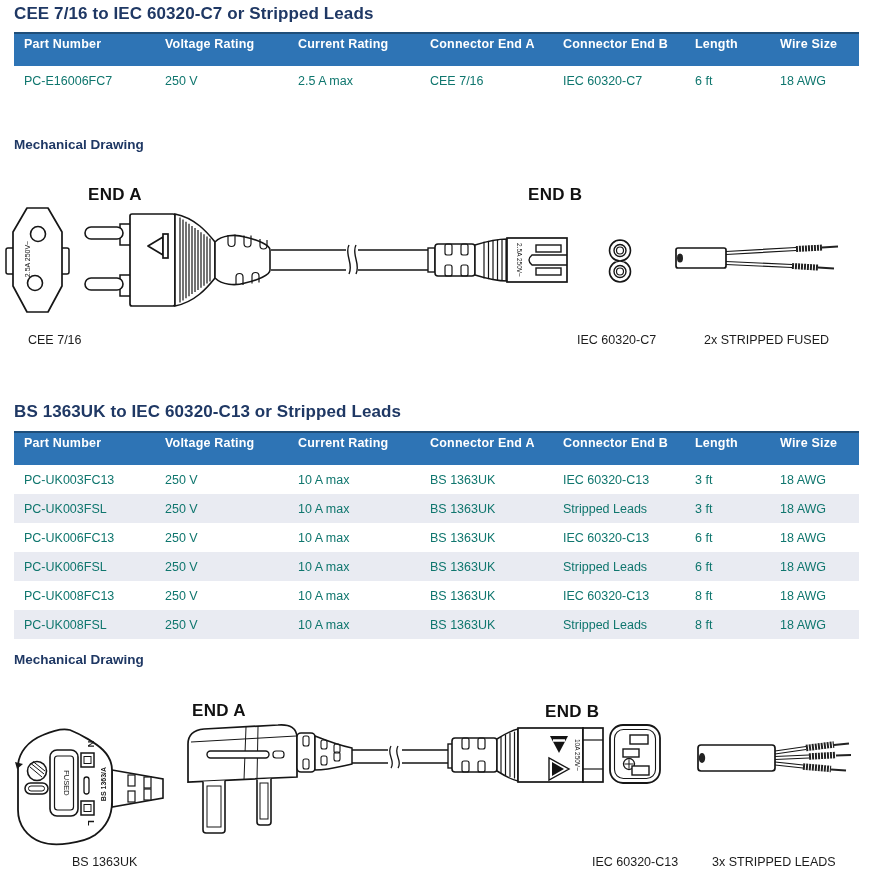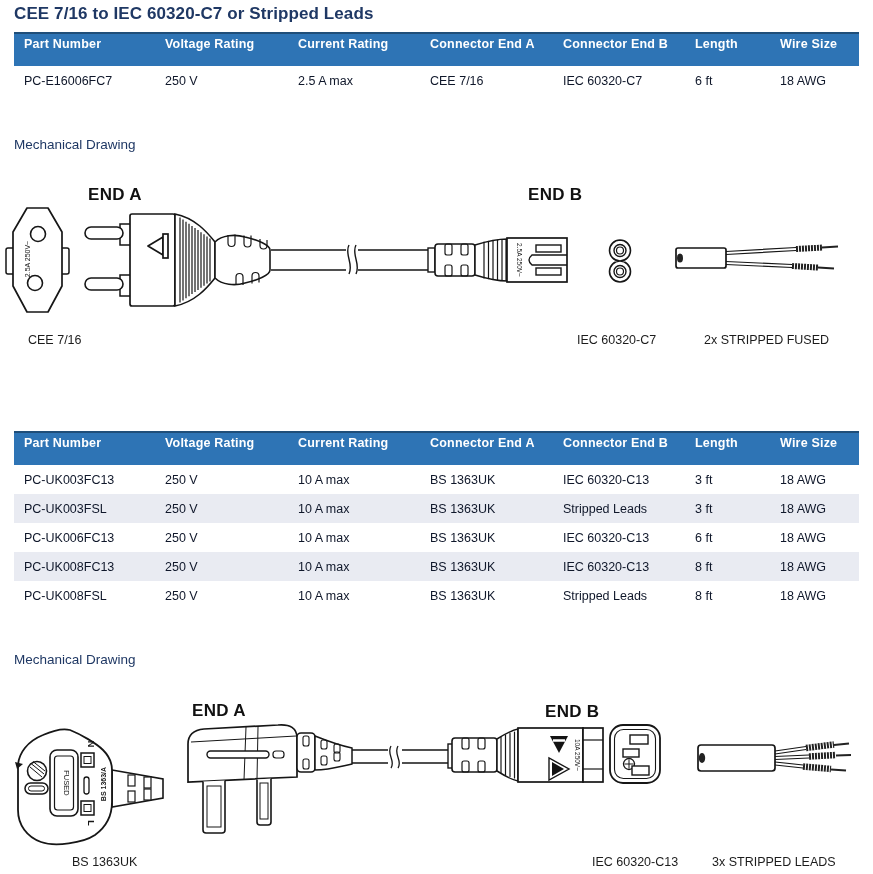--- a/index.html
+++ b/index.html
@@ -2,29 +2,29 @@
 <html><head>
 <meta charset="utf-8">
 <style>
   * { margin:0; padding:0; box-sizing:border-box; }
   html,body { width:873px; height:874px; background:#fff; overflow:hidden;
               font-family:"Liberation Sans", sans-serif; }
   .page { position:relative; width:873px; height:874px; background:#fff; }
 
   .sec-title { position:absolute; left:14px; font-size:17px; font-weight:bold;
                color:#1F3864; letter-spacing:.1px; white-space:nowrap; }
-  .mech-heading { position:absolute; left:14px; font-size:13.5px; font-weight:normal;
+  .mech-heading { position:absolute; left:14px; font-size:13.5px; font-weight:bold;
                   color:#1F3864; white-space:nowrap; }
 
   table.spec { position:absolute; left:14px; width:845px; border-collapse:collapse;
                table-layout:fixed; font-size:12.5px; }
   table.spec thead th { background:#2E74B5; color:#fff; font-weight:bold; text-align:left;
                padding:0 0 12px 10px; height:33px; border-top:2.5px solid #1F4E79;
                letter-spacing:.2px; }
-  table.spec td { color:#0f172a; padding:0 0 0 10px; white-space:nowrap; overflow:hidden; }
+  table.spec td { color:#0f766e; padding:0 0 0 10px; white-space:nowrap; overflow:hidden; }
   table.t1 td { height:30px; }
   table.t2 td { height:29px; }
   table.spec tbody tr:nth-child(even) { background:#E9EBF2; }
   table.spec tbody tr:nth-child(odd)  { background:#FFFFFF; }
   col.c1{width:141px} col.c2{width:133px} col.c3{width:132px} col.c4{width:133px}
   col.c5{width:132px} col.c6{width:85px}  col.c7{width:89px}
 
   .draw { position:absolute; left:0; width:873px; }
   .draw svg { position:absolute; left:0; top:0; }
   .end-label { position:absolute; font-size:17px; font-weight:bold; color:#111;
@@ -166,20 +166,21 @@
         <line x1="818" y1="109.5" x2="834" y2="110.5" stroke="#222" stroke-width="2"></line>
       </g>
     </svg>
     <div class="end-label" style="left:88px;top:27px">END A</div>
     <div class="end-label" style="left:528px;top:27px">END B</div>
     <div class="caption" style="left:28px;top:175px">CEE 7/16</div>
     <div class="caption" style="left:577px;top:175px">IEC 60320-C7</div>
     <div class="caption" style="left:704px;top:175px">2x STRIPPED FUSED</div>
   </div>
 
+  <div class="sec-title" style="top:402px">BS 1363UK to IEC 60320-C13 or Stripped Leads</div>
 
   <table class="spec t2" style="top:431px">
     <colgroup>
         <col class="c1">
         <col class="c2">
         <col class="c3">
         <col class="c4">
         <col class="c5">
         <col class="c6">
         <col class="c7">
@@ -213,20 +214,29 @@
           <td>Stripped Leads</td>
           <td>3 ft</td>
           <td>18 AWG</td>
         </tr>
         <tr>
           <td>PC-UK006FC13</td>
           <td>250 V</td>
           <td>10 A max</td>
           <td>BS 1363UK</td>
           <td>IEC 60320-C13</td>
+          <td>6 ft</td>
+          <td>18 AWG</td>
+        </tr>
+        <tr>
+          <td>PC-UK006FSL</td>
+          <td>250 V</td>
+          <td>10 A max</td>
+          <td>BS 1363UK</td>
+          <td>Stripped Leads</td>
           <td>6 ft</td>
           <td>18 AWG</td>
         </tr>
         <tr>
           <td>PC-UK008FC13</td>
           <td>250 V</td>
           <td>10 A max</td>
           <td>BS 1363UK</td>
           <td>IEC 60320-C13</td>
           <td>8 ft</td>

